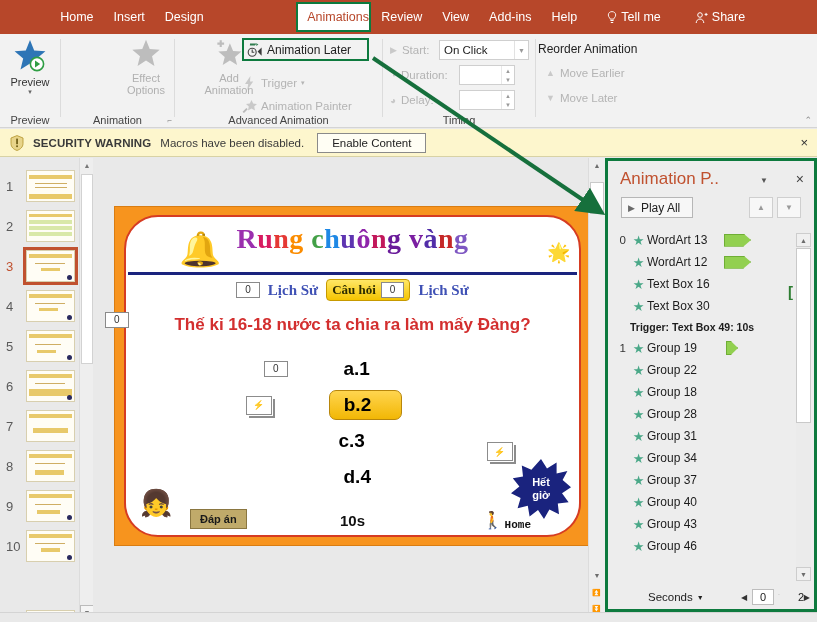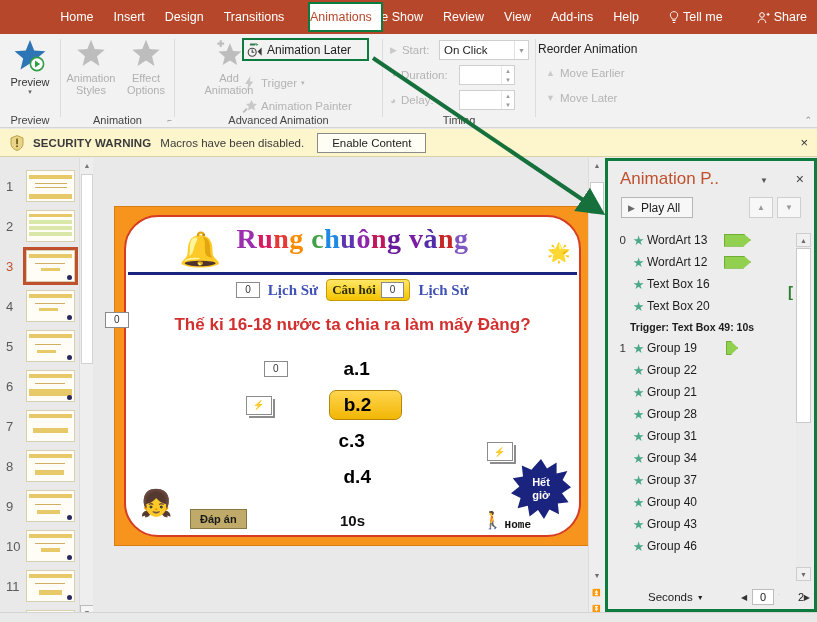--- a/index.html
+++ b/index.html
@@ -16,23 +16,23 @@
     position: absolute; left: 0; top: 0; width: 817px; height: 34px;
     background: #b7472a;
     display: flex; align-items: center;
   }
   .tab {
     font-size: 12.5px; color: #ffffff; padding: 0 10px; height: 28px;
     line-height: 28px; white-space: nowrap; cursor: default;
   }
   .tab.first { margin-left: 10px; margin-top: 44px; }
   .tab-active {
-    position: absolute; left: 308px; top: 2px; width: 75px; height: 30px;
+    position: absolute; left: 296px; top: 2px; width: 75px; height: 30px;
     background: #ffffff; border: 2.5px solid #0d7a3e;
-    display: flex; align-items: center; justify-content: flex-start;
+    display: flex; align-items: center; justify-content: flex-end;
     font-size: 12.5px; color: #b7472a; z-index: 6;
   }
   .tellme, .share { display: flex; align-items: center; gap: 4px; }
   .tellme { margin-left: 10px; }
   .share { margin-left: 14px; }
 
   
   .ribbon {
     position: absolute; left: 0; top: 34px; width: 817px; height: 94px;
     background: #f2f2f2; border-bottom: 1px solid #d4d4d4;
@@ -280,21 +280,20 @@
 </head>
 <body>
 
 <div id="app">
 
   <div class="tabbar">
     <div class="tab first">File</div>
     <div class="tab">Home</div>
     <div class="tab">Insert</div>
     <div class="tab">Design</div>
-    <div class="tab">Transitions</div>
     <div class="tab" style="width:75px"></div>
     <div class="tab">Slide Show</div>
     <div class="tab">Review</div>
     <div class="tab">View</div>
     <div class="tab">Add-ins</div>
     <div class="tab">Help</div>
     <div class="tab tellme">
       <svg width="10" height="13" viewBox="0 0 10 13">
         <path d="M5 0.6C2.8 0.6 1.3 2.1 1.3 4c0 1.3 0.7 2.1 1.3 2.9 0.3 0.4 0.5 0.8 0.5 1.2h3.8c0-0.4 0.2-0.8 0.5-1.2C8 6.1 8.7 5.3 8.7 4 8.7 2.1 7.2 0.6 5 0.6z" fill="none" stroke="#fff" stroke-width="0.9"></path>
         <rect x="3.4" y="9" width="3.2" height="1" fill="#fff"></rect>
@@ -326,26 +325,20 @@
           <path d="M23 22.6 L28.2 26 L23 29.4 Z" fill="#2f9e44"></path>
         </svg>
         <div class="cap">Preview</div>
         <div class="caret">▾</div>
       </div>
       <div class="grp-label">Preview</div>
     </div>
     <div class="grp-sep" style="left:60px;"></div>
 
     <div class="grp" style="left:61px; width:113px;">
-      <div class="bigbtn dim" style="left:0;">
-        <svg class="star" width="32" height="32" viewBox="0 0 36 36">
-          <path d="M18 2 L22.2 12.4 L33.4 13.2 L24.8 20.5 L27.5 31.4 L18 25.4 L8.5 31.4 L11.2 20.5 L2.6 13.2 L13.8 12.4 Z" fill="#bdbdbd"></path>
-        </svg>
-        <div class="cap">Animation Styles</div>
-      </div>
       <div class="bigbtn dim" style="left:55px;">
         <svg class="star" width="32" height="32" viewBox="0 0 36 36">
           <path d="M18 2 L22.2 12.4 L33.4 13.2 L24.8 20.5 L27.5 31.4 L18 25.4 L8.5 31.4 L11.2 20.5 L2.6 13.2 L13.8 12.4 Z" fill="#bdbdbd"></path>
         </svg>
         <div class="cap">Effect Options</div>
       </div>
       <div class="grp-label">Animation</div>
       <div class="dlg-launch" style="right:2px; bottom:3px;">⌐</div>
     </div>
     <div class="grp-sep" style="left:174px;"></div>
@@ -525,29 +518,20 @@
         <i class="th-band" style="top:19px;height:4px;left:10px;right:14px;"></i>
         <i class="th-dot"></i>
       </span>
     </div>
     <div class="thumbrow" style="top:372px;">
       <span class="thumbnum">10</span>
       <span class="thumb">
         <i class="th-band" style="top:3px;height:4px;"></i>
         <i class="th-line" style="left:8px;top:12px;width:30px;"></i>
         <i class="th-band" style="top:17px;height:4px;left:14px;right:14px;"></i>
-        <i class="th-dot"></i>
-      </span>
-    </div>
-    <div class="thumbrow" style="top:412px;">
-      <span class="thumbnum">11</span>
-      <span class="thumb">
-        <i class="th-band" style="top:3px;height:4px;"></i>
-        <i class="th-line" style="left:8px;top:12px;width:30px;"></i>
-        <i class="th-band" style="top:19px;height:5px;left:12px;right:12px;"></i>
         <i class="th-dot"></i>
       </span>
     </div>
     <div class="thumbrow" style="top:452px;">
       <span class="thumbnum">12</span>
       <span class="thumb">
         <i class="th-band" style="top:3px;height:4px;"></i>
       </span>
     </div>
   </div>
@@ -658,40 +642,40 @@
         <span class="ap-bar"></span>
       </div>
       <div class="ap-row">
         <span class="ap-idx"></span>
         <span class="ap-star">★</span>
         <span class="ap-name">Text Box 16</span>
       </div>
       <div class="ap-row">
         <span class="ap-idx"></span>
         <span class="ap-star">★</span>
-        <span class="ap-name">Text Box 20</span>
+        <span class="ap-name">Text Box 30</span>
       </div>
 
       <div class="ap-trigger-hdr">Trigger: Text Box 49: 10s</div>
 
       <div class="ap-row">
         <span class="ap-idx">1</span>
         <span class="ap-star">★</span>
         <span class="ap-name">Group 19</span>
         <span class="ap-bar-sm"></span>
       </div>
       <div class="ap-row">
         <span class="ap-idx"></span>
         <span class="ap-star">★</span>
         <span class="ap-name">Group 22</span>
       </div>
       <div class="ap-row">
         <span class="ap-idx"></span>
         <span class="ap-star">★</span>
-        <span class="ap-name">Group 21</span>
+        <span class="ap-name">Group 18</span>
       </div>
       <div class="ap-row">
         <span class="ap-idx"></span>
         <span class="ap-star">★</span>
         <span class="ap-name">Group 28</span>
       </div>
       <div class="ap-row">
         <span class="ap-idx"></span>
         <span class="ap-star">★</span>
         <span class="ap-name">Group 31</span>

